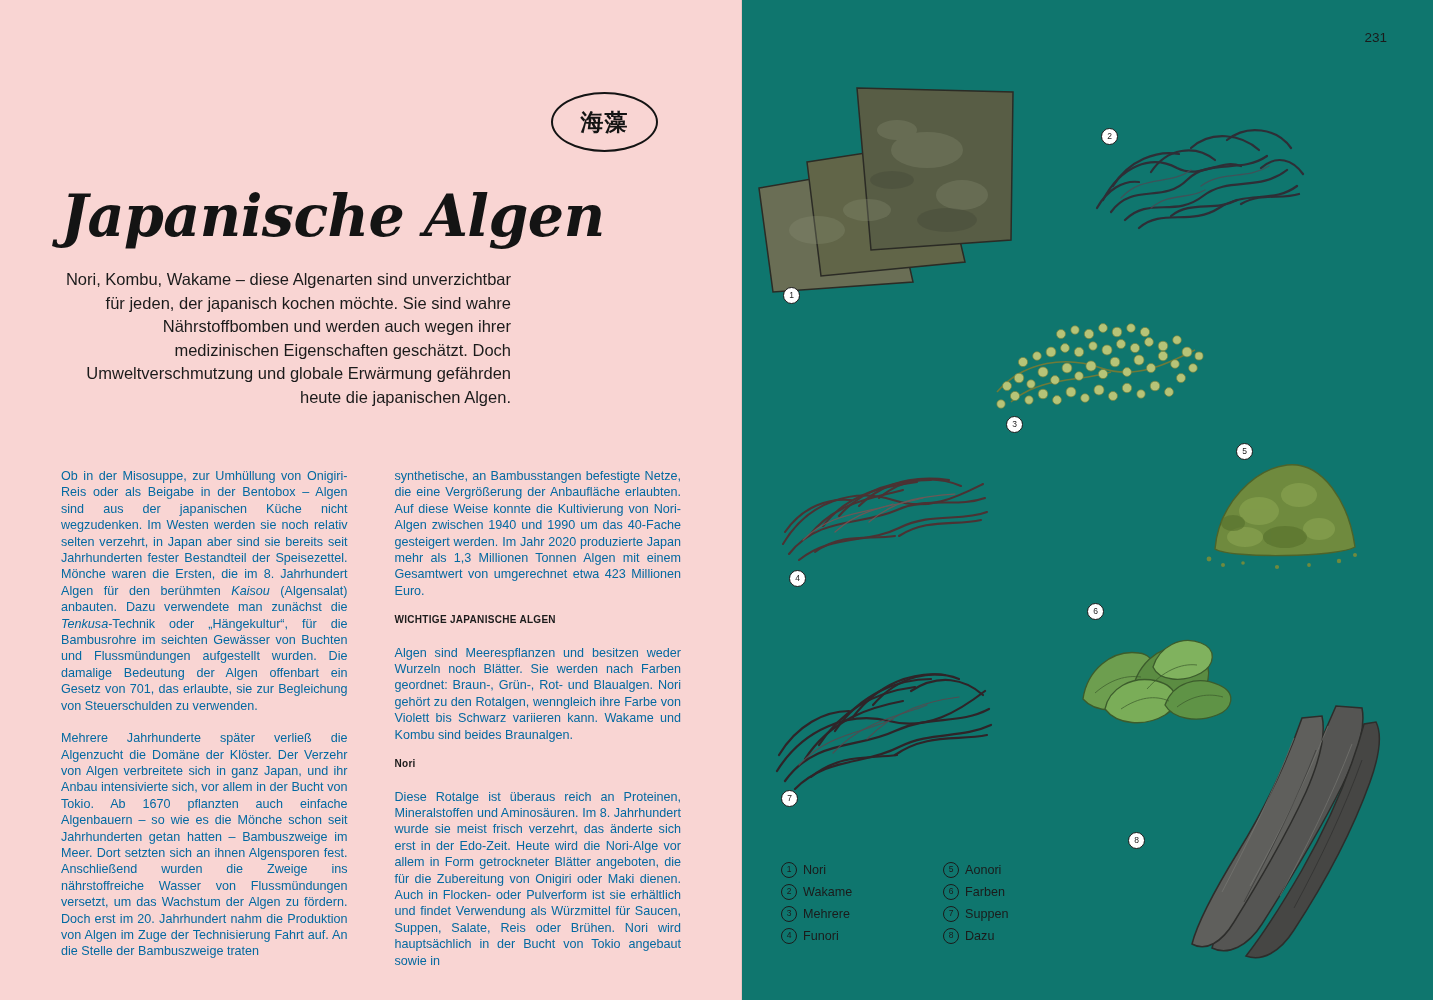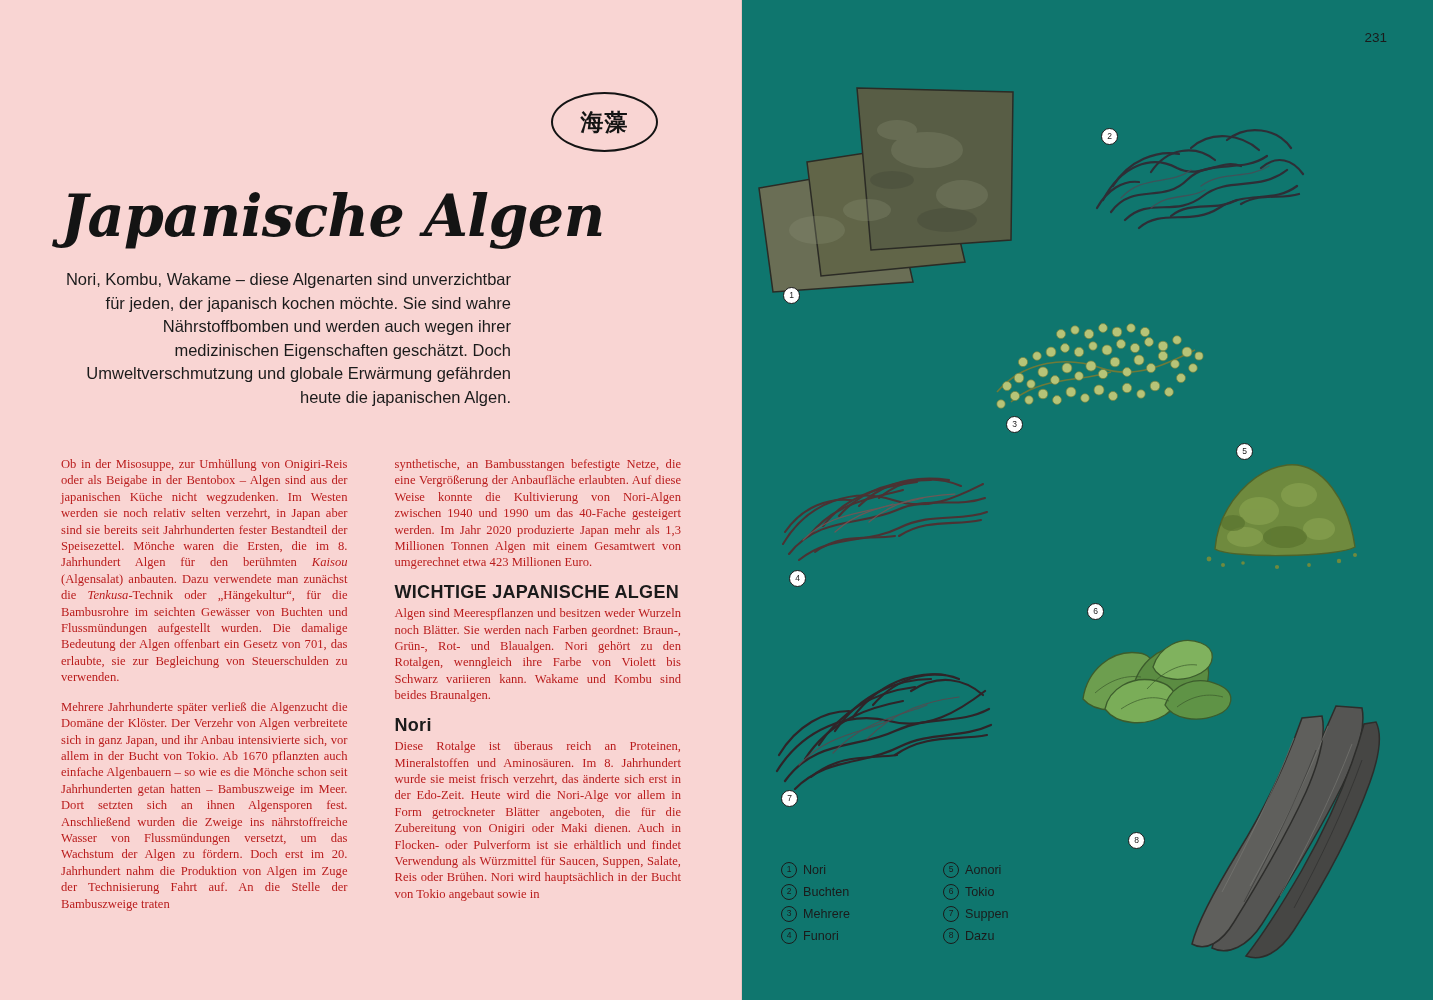--- a/index.html
+++ b/index.html
@@ -76,31 +76,30 @@
     left: 61px;
     top: 452px;
     width: 620px;
     display: flex;
     gap: 47px;
   }
   .col {
     width: 287px;
   }
   .col p {
-    margin: 4px 0 13px 0;
+    margin: 16px 0 13px 0;
     font-size: 12.6px;
     line-height: 16.4px;
-    color: #b91c1c;
+    color: #0369a1;
     text-align: justify;
-    font-family: Liberation Serif, serif;
   }
   .col p em { font-style: italic; }
   .subhead {
     margin: 8px 0 5px 0;
-    font-size: 18px;
+    font-size: 10px;
     line-height: 16.4px;
     font-weight: bold;
     color: #1b1b1b;
     letter-spacing: 0.3px;
   }
 
   
   .page-right {
     position: relative;
     width: 692px;
@@ -413,39 +412,39 @@
     <div class="marker" style="left:387px; top:832px;">8</div>
 
     <div class="legend">
       <div class="legend-col">
         <div class="legend-item">
           <span class="legend-num">1</span>
           <span class="legend-label">Nori</span>
         </div>
         <div class="legend-item">
           <span class="legend-num">2</span>
-          <span class="legend-label">Buchten</span>
+          <span class="legend-label">Wakame</span>
         </div>
         <div class="legend-item">
           <span class="legend-num">3</span>
           <span class="legend-label">Mehrere</span>
         </div>
         <div class="legend-item">
           <span class="legend-num">4</span>
           <span class="legend-label">Funori</span>
         </div>
       </div>
       <div class="legend-col">
         <div class="legend-item">
           <span class="legend-num">5</span>
           <span class="legend-label">Aonori</span>
         </div>
         <div class="legend-item">
           <span class="legend-num">6</span>
-          <span class="legend-label">Tokio</span>
+          <span class="legend-label">Farben</span>
         </div>
         <div class="legend-item">
           <span class="legend-num">7</span>
           <span class="legend-label">Suppen</span>
         </div>
         <div class="legend-item">
           <span class="legend-num">8</span>
           <span class="legend-label">Dazu</span>
         </div>
       </div>

